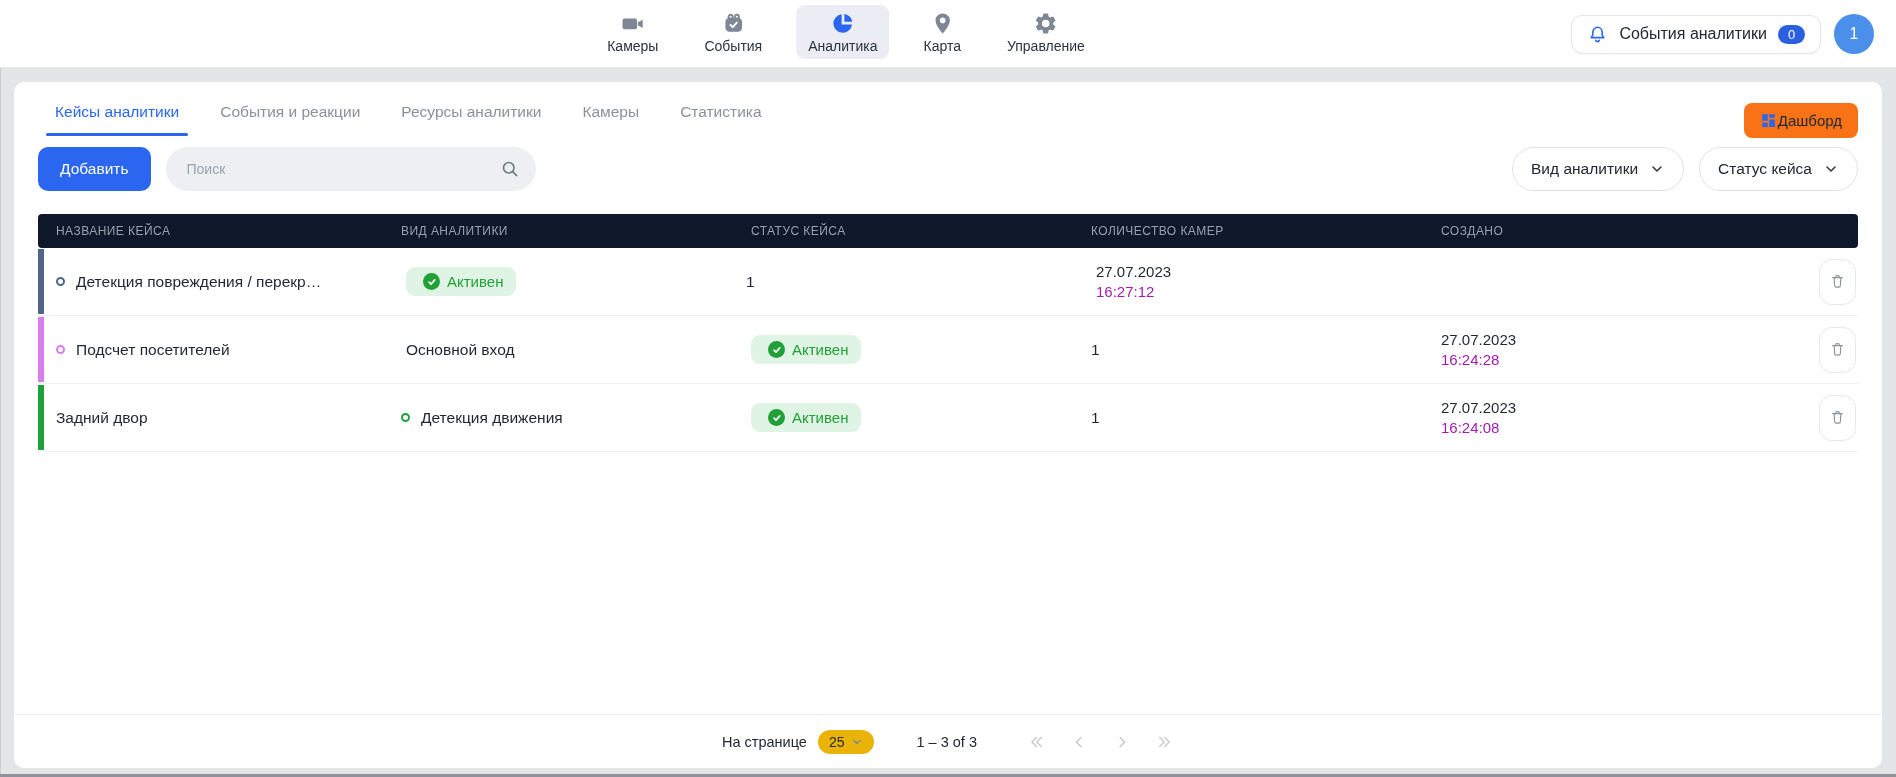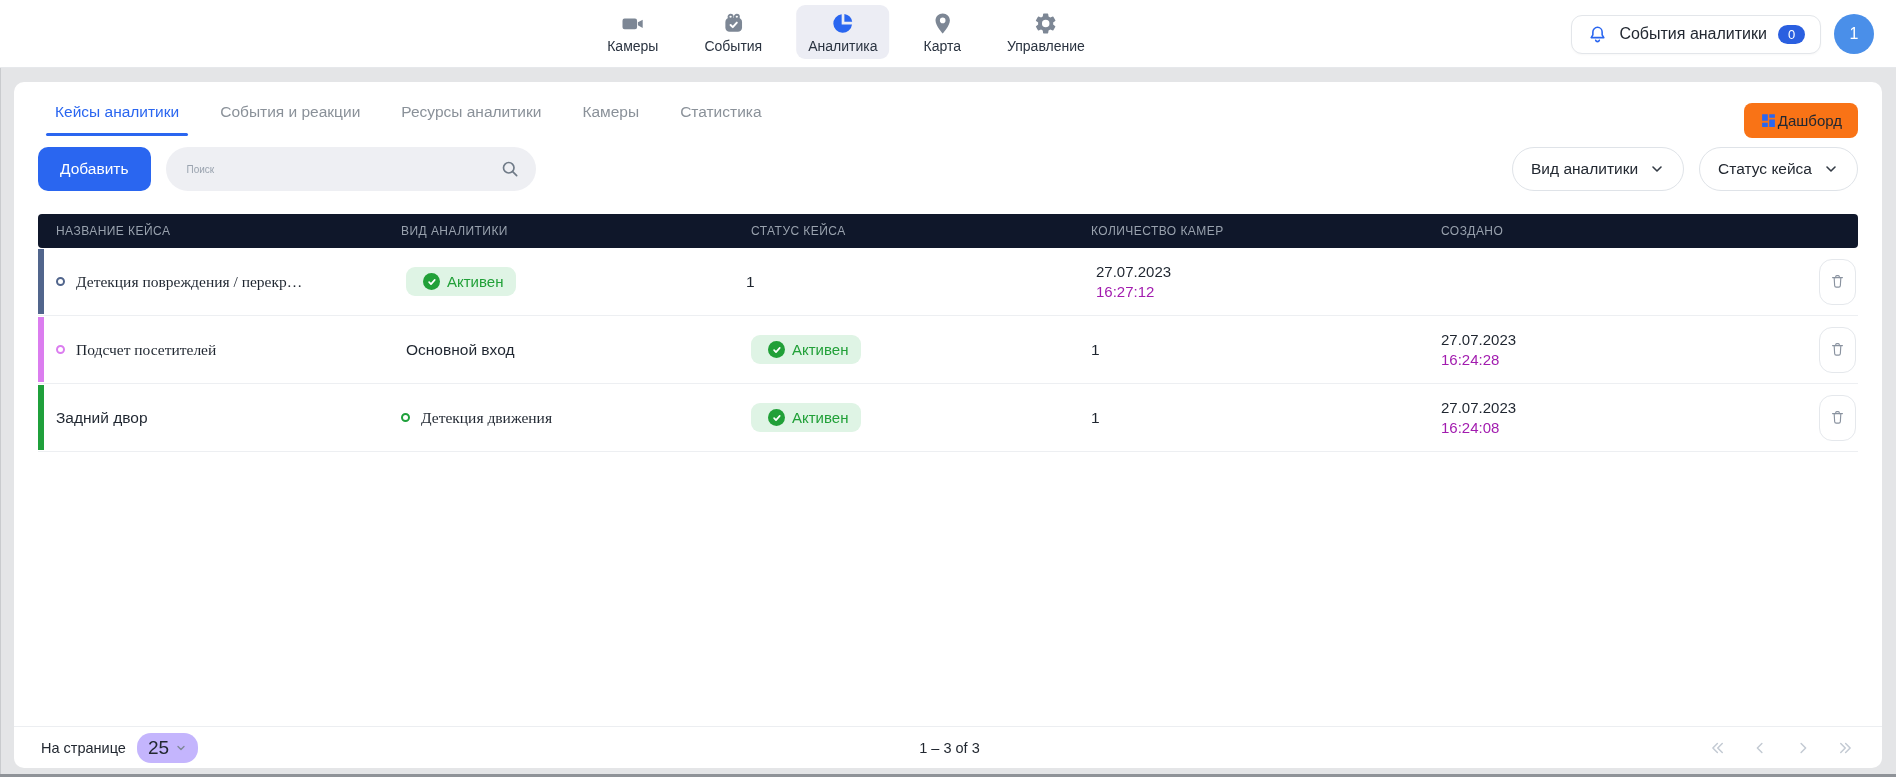--- a/index.html
+++ b/index.html
@@ -35,53 +35,53 @@
   .tabs{display:flex;gap:41px;margin-left:17px;}
   .tab{font-size:15.5px;color:#8A9199;padding-bottom:15px;position:relative;cursor:pointer;white-space:nowrap;}
   .tab.active{color:#2A66F0;}
   .tab.active::after{content:"";position:absolute;left:-9px;right:-9px;bottom:0;height:3px;border-radius:2px;background:#2A66F0;}
   .dashboard-btn{margin-left:auto;display:flex;align-items:flex-start;gap:1px;background:#f97316;border:none;border-radius:8px;padding:9px 16px;font-size:15px;color:#222831;cursor:pointer;}
   .dashboard-btn .dicon{color:#2A66F0;display:flex;}
 
   .toolbar{display:flex;align-items:center;padding:9px 24px 0;}
   .add-btn{background:#2A66F0;color:#fff;border:none;border-radius:10px;padding:0 22px;height:44px;font-size:15.5px;cursor:pointer;font-family:inherit;}
   .search{margin-left:15px;width:370px;height:44px;background:#EEEFF3;border-radius:22px;display:flex;align-items:center;padding:0 16px 0 21px;}
-  .search input{flex:1;border:none;background:transparent;outline:none;font-size:10px;color:#15803d;font-family:inherit;}
+  .search input{flex:1;border:none;background:transparent;outline:none;font-size:14px;color:#15803d;font-family:inherit;}
   .search input::placeholder{color:#9AA3AF;}
   .search .sicon{color:#6F7A87;display:flex;}
   .filters{margin-left:auto;display:flex;gap:15px;}
   .filter-pill{display:flex;align-items:center;gap:11px;background:#fff;border:1px solid #DFE3E8;border-radius:22px;height:44px;padding:0 18px;font-size:15.5px;color:#222831;cursor:pointer;white-space:nowrap;}
   .filter-pill .chev{color:#343B45;display:flex;}
 
   
   .table{margin:23px 24px 0;}
   .thead{display:flex;align-items:center;background:#0f172a;border-radius:4px;height:34px;}
   .th{font-size:12px;color:#98A1AD;letter-spacing:.45px;padding-left:18px;white-space:nowrap;}
   .col-name{width:345px;}
   .col-type{width:350px;}
   .col-status{width:340px;}
   .col-cameras{width:350px;}
   .col-created{flex:1;}
   .col-actions{width:86px;}
   .row{display:flex;align-items:center;height:68px;border-bottom:1px solid #EDEFF2;position:relative;cursor:pointer;}
   .color-bar{position:absolute;left:0;top:1px;bottom:1px;width:6px;background:#888;}
   .td{font-size:15.5px;color:#1F2630;padding-left:18px;white-space:nowrap;overflow:hidden;}
-  .type-wrap{display:flex;align-items:center;gap:11px;font-family:Liberation Serif, serif;}
+  .type-wrap{display:flex;align-items:center;gap:11px;}
   .ring{width:9px;height:9px;border:2.5px solid #888;border-radius:50%;flex:none;}
   .status-pill{display:inline-flex;align-items:center;gap:7px;background:#DFF4E5;color:#21A038;border-radius:9px;padding:6px 13px 6px 17px;font-size:15px;}
   .check-circle{width:17px;height:17px;border-radius:50%;background:#21A038;display:flex;align-items:center;justify-content:center;flex:none;}
   .created .date{font-size:15px;color:#1F2630;line-height:1.3;}
   .created .time{font-size:15px;color:#a21caf;line-height:1.3;}
   .actions{display:flex;justify-content:flex-end;padding-right:2px;}
   .trash-btn{width:37px;height:46px;border:1px solid #E5E8EC;border-radius:13px;background:#fff;display:flex;align-items:center;justify-content:center;color:#8A93A0;cursor:pointer;}
 
   
-  .footer{margin-top:auto;border-top:1px solid #ECEEF1;height:42px;display:flex;align-items:center;justify-content:space-between;padding:0 27px;font-size:14.5px;color:#222831;}
+  .footer{margin-top:auto;border-top:1px solid #ECEEF1;height:54px;display:flex;align-items:center;justify-content:center;padding:0 27px;font-size:14.5px;color:#222831;}
   .per-page{display:flex;align-items:center;gap:11px;}
-  .pp-pill{background:#c4b5fd;border-radius:14px;padding:4px 11px;display:flex;align-items:center;gap:6px;font-size:19px;color:#222831;cursor:pointer;}
+  .pp-pill{background:#eab308;border-radius:14px;padding:4px 11px;display:flex;align-items:center;gap:6px;font-size:14px;color:#222831;cursor:pointer;}
   .pp-pill .chev{color:#7D8795;display:flex;}
   .range{margin-left:43px;}
   .pager{display:flex;align-items:center;gap:25px;margin-left:50px;color:#C3CAD3;}
   .pager .pbtn{display:flex;cursor:pointer;}
 </style>
 </head>
 <body>
 
 <div class="window-edge-left"></div>
 

